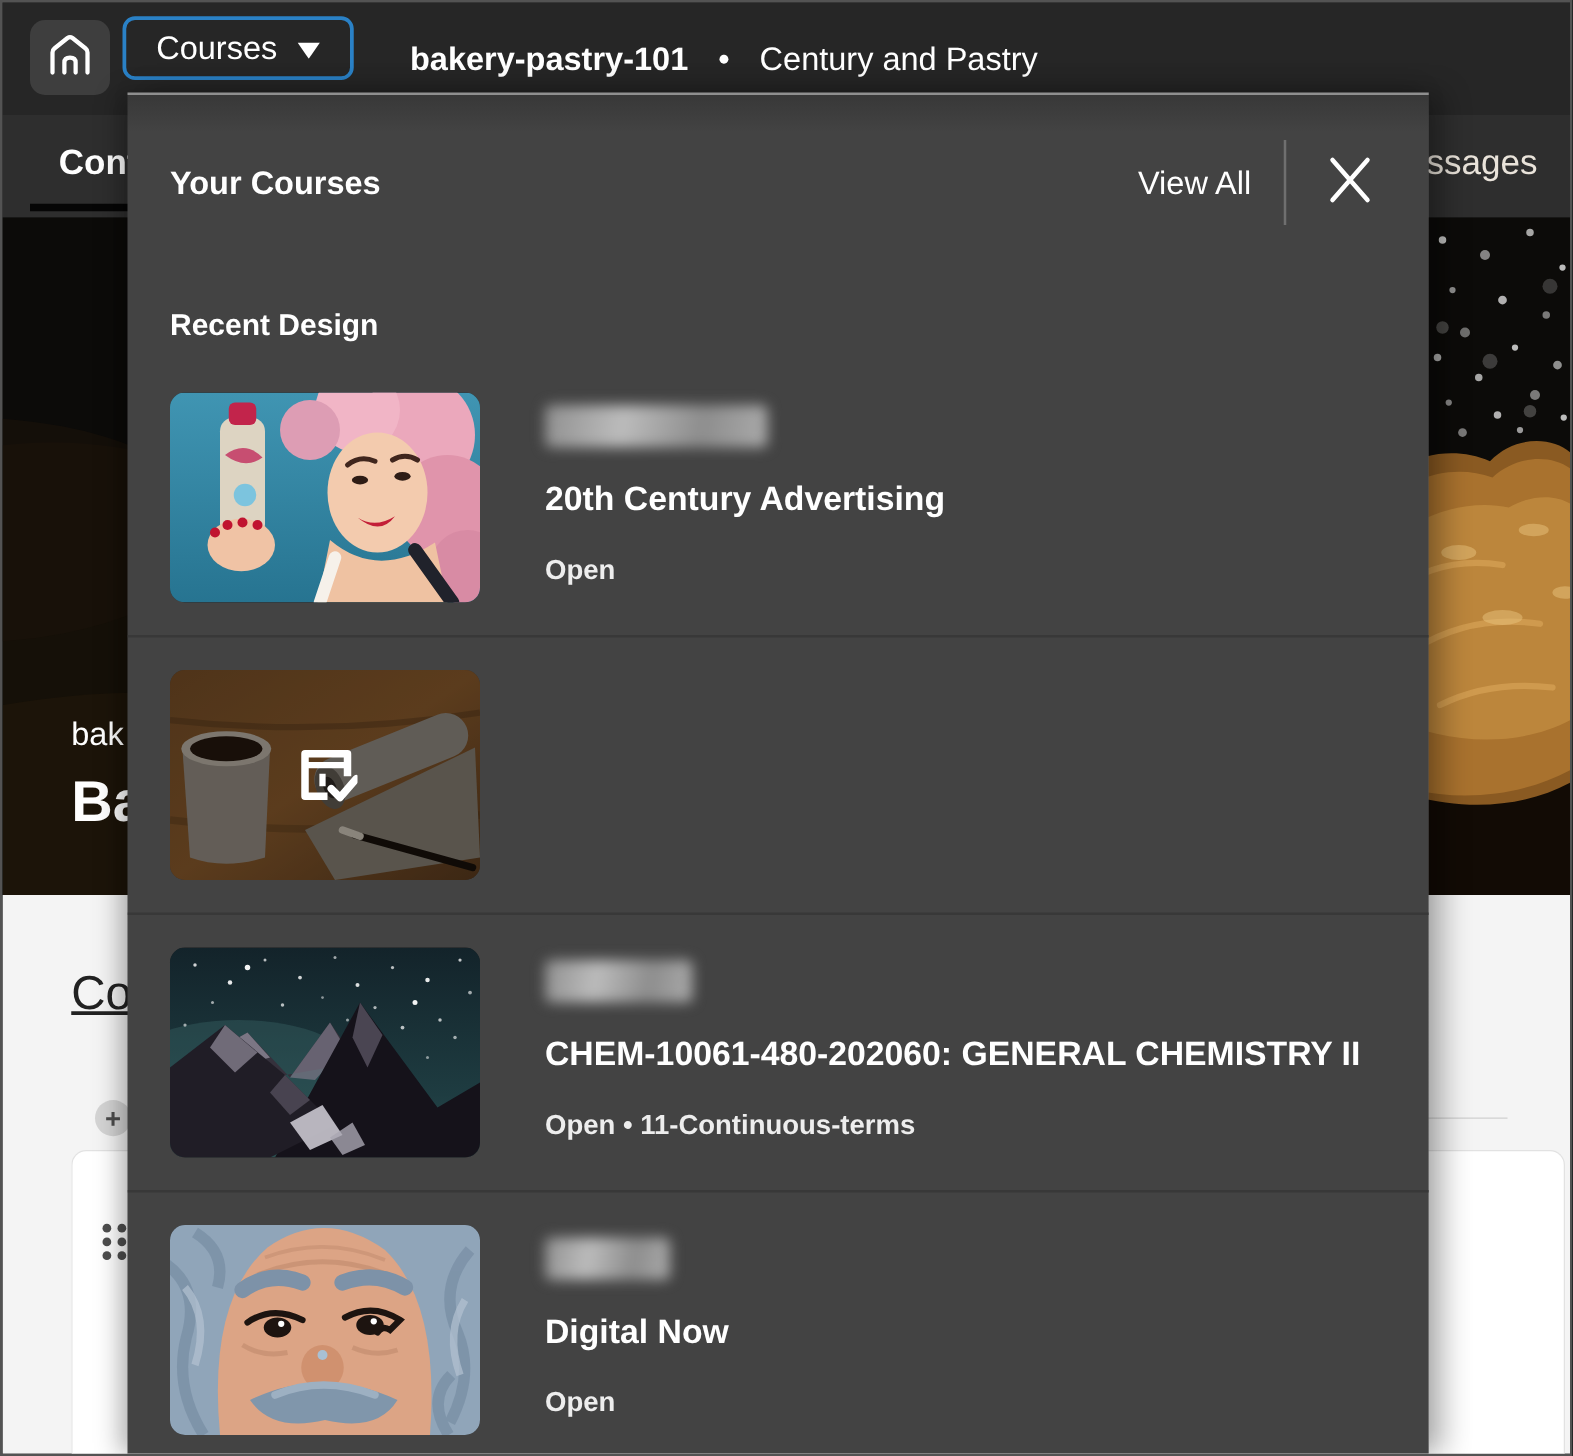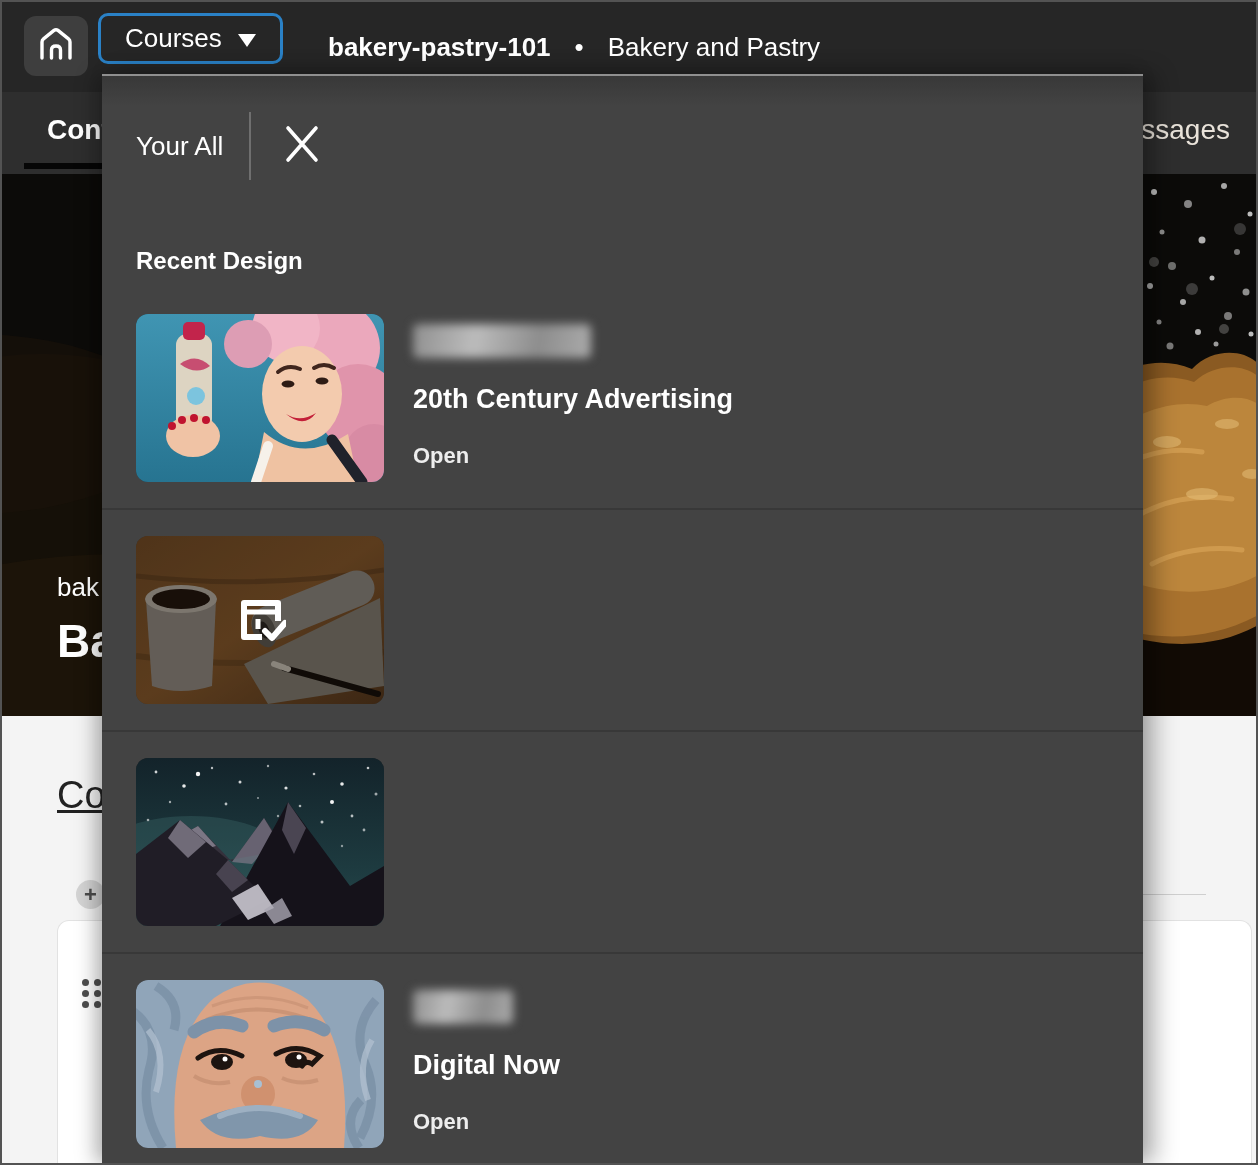--- a/index.html
+++ b/index.html
@@ -46,21 +46,21 @@
     background:linear-gradient(180deg,#383838 0px,#434343 30px);
     border-top:2px solid #8f8f8f;overflow:hidden;
     box-shadow:12px 0 22px rgba(0,0,0,.30),-8px 0 18px rgba(0,0,0,.25);}
   .panel-header{display:flex;align-items:center;padding:36px 40px 20px 34px;}
   .panel-title{flex:1;font-size:26px;font-weight:700;color:#fff;line-height:36px;}
   .view-all{font-size:26px;color:#fff;margin-right:26px;cursor:pointer;line-height:36px;}
   .vdiv{width:2px;height:68px;background:#6f6f6f;margin-right:28px;}
   .close-btn{width:46px;height:46px;display:flex;align-items:center;justify-content:center;cursor:pointer;}
   .section-title{margin:46px 34px 0;font-size:24px;font-weight:700;color:#fff;line-height:30px;}
   .course-list{margin-top:12px;}
-  .course-item{display:flex;gap:29px;padding:26px 17px 26px 34px;cursor:pointer;}
+  .course-item{display:flex;gap:52px;padding:26px 17px 26px 34px;cursor:pointer;}
   .course-item + .course-item{border-top:2px solid #383838;}
   .thumb{width:248px;height:168px;border-radius:12px;overflow:hidden;flex:none;position:relative;background:#222;}
   .thumb svg{display:block;}
   .info{padding-top:10px;min-width:0;}
   .badge{height:34px;border-radius:5px;filter:blur(5px);
     background:linear-gradient(100deg,#8f8f8f,#bcbcbc 35%,#8d8d8d 70%,#ababab);}
   .course-title{margin-top:22px;font-size:27px;font-weight:700;color:#fff;line-height:38px;white-space:nowrap;}
   .course-status{margin-top:24px;font-size:22px;color:#ededed;line-height:28px;font-weight:bold;}
 </style>
 </head>
@@ -81,21 +81,21 @@
       <span>Courses</span>
       <span>
         <svg width="18" height="13" viewBox="0 0 18 13">
             <path d="M0 0 H18 L9 13 Z" fill="#fff"></path>
           </svg>
       </span>
     </div>
     <div class="breadcrumb">
       <span class="cid">bakery-pastry-101</span>
       <span>•</span>
-      <span>Bakery and Pastry</span>
+      <span>Century and Pastry</span>
     </div>
   </div>
 
   <div class="tabbar">
     <span class="tab-left">Cont</span>
     <div class="tab-underline"></div>
     <span class="tab-right">essages</span>
   </div>
 
   <div class="hero">
@@ -163,21 +163,22 @@
           <i></i>
           <i></i>
           <i></i>
           <i></i>
       </div>
     </div>
   </div>
 
   <div class="panel">
     <div class="panel-header">
-      <div class="view-all">Your All</div>
+      <div class="panel-title">Your Courses</div>
+      <div class="view-all">View All</div>
       <div class="vdiv"></div>
       <div class="close-btn">
         <span>
           <svg width="38" height="38" viewBox="0 0 38 38">
             <path d="M5 3 L33 35 M33 3 L5 35" stroke="#fff" stroke-width="3.6" stroke-linecap="round"></path>
           </svg>
         </span>
       </div>
     </div>
 
@@ -316,20 +317,25 @@
             <path d="M152 44 L170 70 L158 96 L146 72 Z" fill="#6e6878" opacity=".6"></path>
 
             <path d="M0 168 L0 96 L44 62 L92 102 L132 142 L80 168 Z" fill="#201d26"></path>
             <path d="M44 62 L70 84 L52 100 L32 80 Z" fill="#8b8694" opacity=".75"></path>
             <path d="M92 102 L112 122 L96 134 L80 116 Z" fill="#6f6a7a" opacity=".5"></path>
 
             <path d="M96 140 L122 126 L138 150 L112 162 Z" fill="#c9c6cf" opacity=".9"></path>
             <path d="M128 152 L146 140 L156 158 L138 166 Z" fill="#a9a6b2" opacity=".8"></path>
           </svg>
         </div>
+        <div class="info">
+          <div class="badge" style="width:118px"></div>
+          <div class="course-title">CHEM-10061-480-202060: GENERAL CHEMISTRY II</div>
+          <div class="course-status">Open • 11-Continuous-terms</div>
+        </div>
       </div>
 
       <div class="course-item">
         <div class="thumb">
           <svg width="248" height="168" viewBox="0 0 248 168">
             <rect width="248" height="168" fill="#90a5b9"></rect>
             <g stroke="#7a90a6" stroke-width="9" fill="none" opacity=".8">
               <path d="M-5 30 q30 20 18 60 q-10 40 14 78"></path>
               <path d="M240 20 q-26 30 -10 66 q14 34 -6 72"></path>
               <path d="M20 6 q26 16 18 44"></path>

